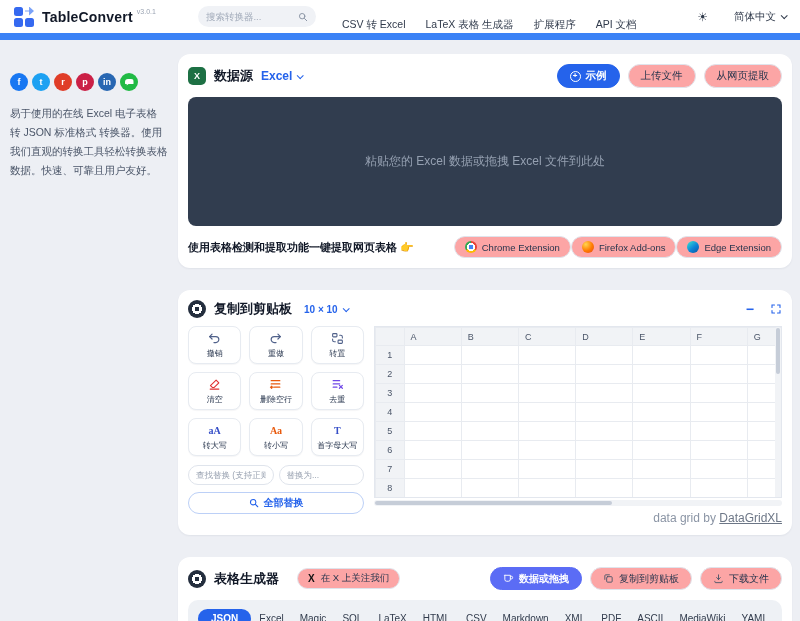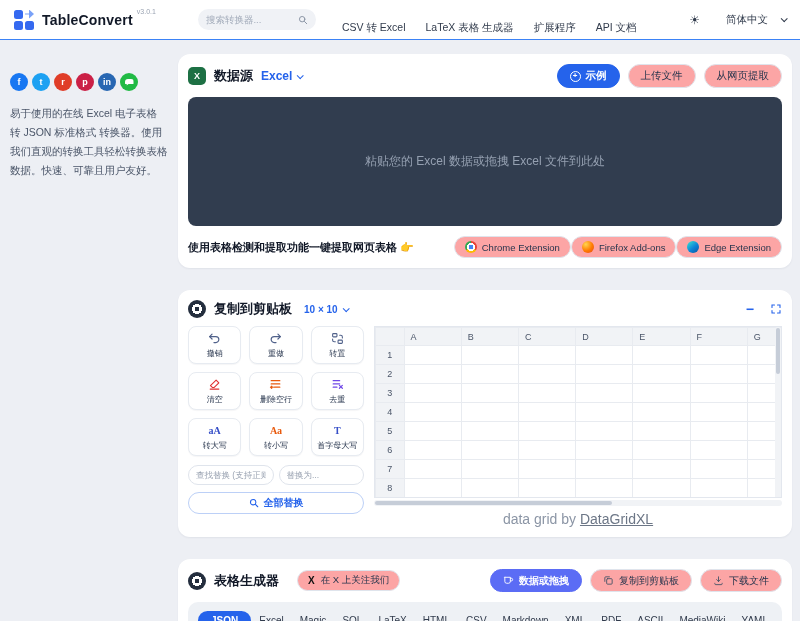--- a/index.html
+++ b/index.html
@@ -1,38 +1,38 @@
 <!DOCTYPE html>
 <html><head>
 <meta charset="utf-8">
 <style>
   * { margin:0; padding:0; box-sizing:border-box; }
   html,body { width:800px; height:621px; overflow:hidden; background:#edeff4;
     font-family:"Liberation Sans","DejaVu Sans",sans-serif; color:#1f2937; }
 
   
   .topbar { height:40px; background:#fff; display:flex; align-items:center;
-    padding:0 14px; border-bottom:1px solid #3b82f6; }
+    padding:0 14px; border-bottom:7px solid #3b82f6; }
   .logo { display:grid; grid-template-columns:9px 9px; grid-template-rows:9px 9px;
     gap:2px; margin-right:8px; }
   .logo span { background:#3569f0; border-radius:2.5px; }
   .logo span:nth-child(2){ background:#7aa2f8; clip-path:polygon(0 45%,45% 45%,45% 0,100% 50%,45% 100%,45% 55%,0 55%); border-radius:0;}
   .brand { font-size:14px; font-weight:bold; color:#111827; letter-spacing:.2px;}
   .version { font-size:7px; color:#9aa3b2; margin-left:4px; align-self:flex-start; margin-top:8px;}
   .search { margin-left:42px; width:118px; height:21px; background:#f0f2f6;
     border-radius:11px; display:flex; align-items:center; padding:0 8px; }
   .search input { border:0; background:transparent; outline:none; width:100%;
     font-size:9.5px; color:#374151; font-family:inherit;}
   .search input::placeholder { color:#a2abba; }
   .search svg { width:10px; height:10px; stroke:#8c96a6; flex:none;}
   .nav { display:flex; gap:20px; margin-left:26px;margin-top:17px; }
   .nav a { font-size:10.5px; color:#313b4c; text-decoration:none; white-space:nowrap;}
   .top-right { margin-left:auto; display:flex; align-items:center; gap:26px; }
   .sun { font-size:12px; color:#313b4c; cursor:pointer; }
-  .lang { font-size:10.5px; color:#313b4c; display:flex; align-items:center; gap:13px; cursor:pointer;}
+  .lang { font-size:10.5px; color:#313b4c; display:flex; align-items:center; gap:5px; cursor:pointer;}
   .caret { width:5px; height:5px; border-right:1.2px solid currentColor;
     border-bottom:1.2px solid currentColor; transform:rotate(45deg) translateY(-1px); display:inline-block;}
 
   
   .page { display:flex; padding:14px 8px 0 10px; gap:10px; }
   .side { width:158px; flex:none; padding-top:6px; }
   .main { flex:1; min-width:0; }
 
   
   .side h1 { font-size:14.5px; font-weight:bold; color:#111827; line-height:1.35;}
@@ -114,21 +114,21 @@
   table.dg th, table.dg td { border:1px solid #e8ebf0; }
   table.dg th { background:#f1f3f6; font-weight:normal; font-size:9px; color:#4a5568;
     text-align:left; padding:0 0 0 6px; height:18px;}
   table.dg th.rowh { width:28px; text-align:center; padding:0; }
   table.dg td { height:19px; background:#fff; }
   col.c-rowh { width:28px; } col.c-data { width:56px; }
   .vscroll { position:absolute; right:0; top:0; width:6px; height:172px; background:#f1f3f6; border-radius:3px;}
   .vscroll i { position:absolute; top:1px; left:1px; width:4px; height:46px; background:#c6cdd8; border-radius:2px; display:block;}
   .hscroll { position:relative; margin-top:2px; height:6px; background:#f1f3f6; border-radius:3px;}
   .hscroll i { position:absolute; top:1px; left:1px; width:58%; height:4px; background:#c6cdd8; border-radius:2px; display:block;}
-  .credit { text-align:center; font-size:14px; color:#8b95a5; margin-top:5px; }
+  .credit { text-align:right; font-size:12px; color:#8b95a5; margin-top:5px; }
   .credit a { color:#6c7686; }
 
   
   .gen-card { margin-bottom:0; border-radius:12px 12px 0 0; padding-bottom:0; }
   .follow { margin-left:10px; height:21px; font-size:9.5px; padding:0 10px; gap:6px;}
   .xlogo { font-weight:bold; font-size:10px; color:#111; }
   .gen-actions { margin-left:auto; display:flex; gap:8px; }
   .pill.sm { height:23px; font-size:10px; }
   .pill svg { width:11px; height:11px; }
   .tabs { margin-top:10px; background:#eef1f5; border-radius:10px 10px 0 0;

